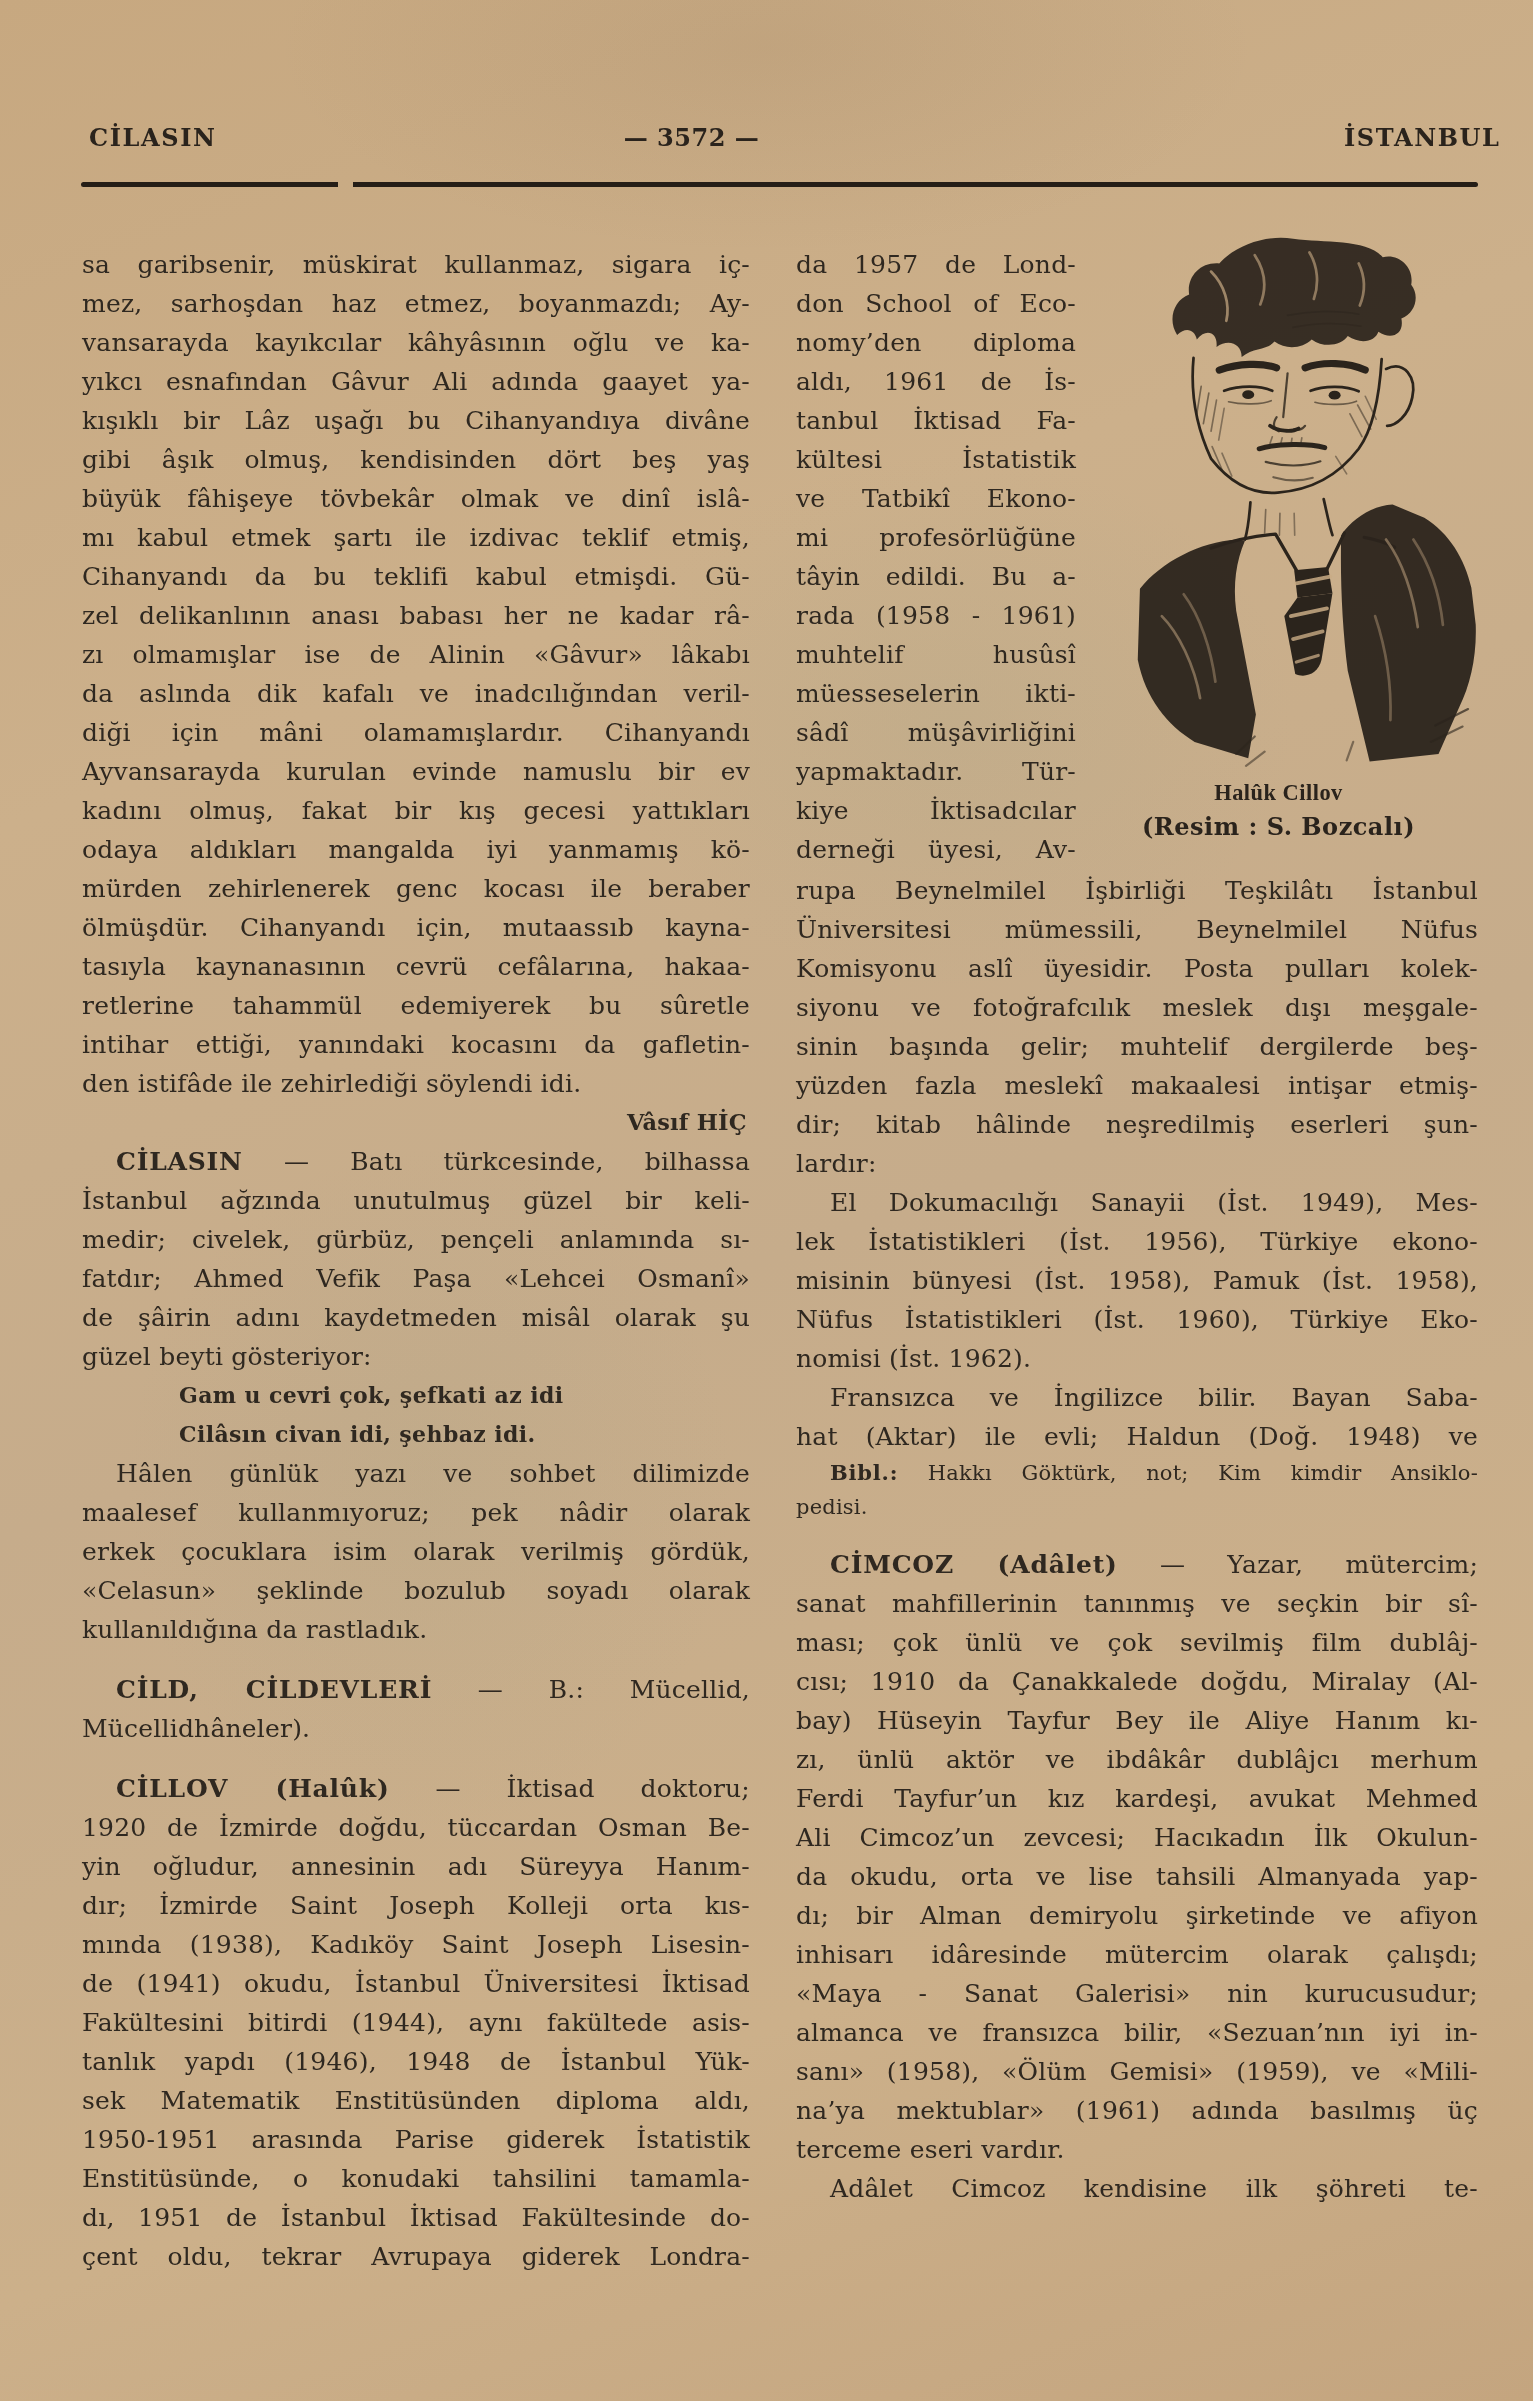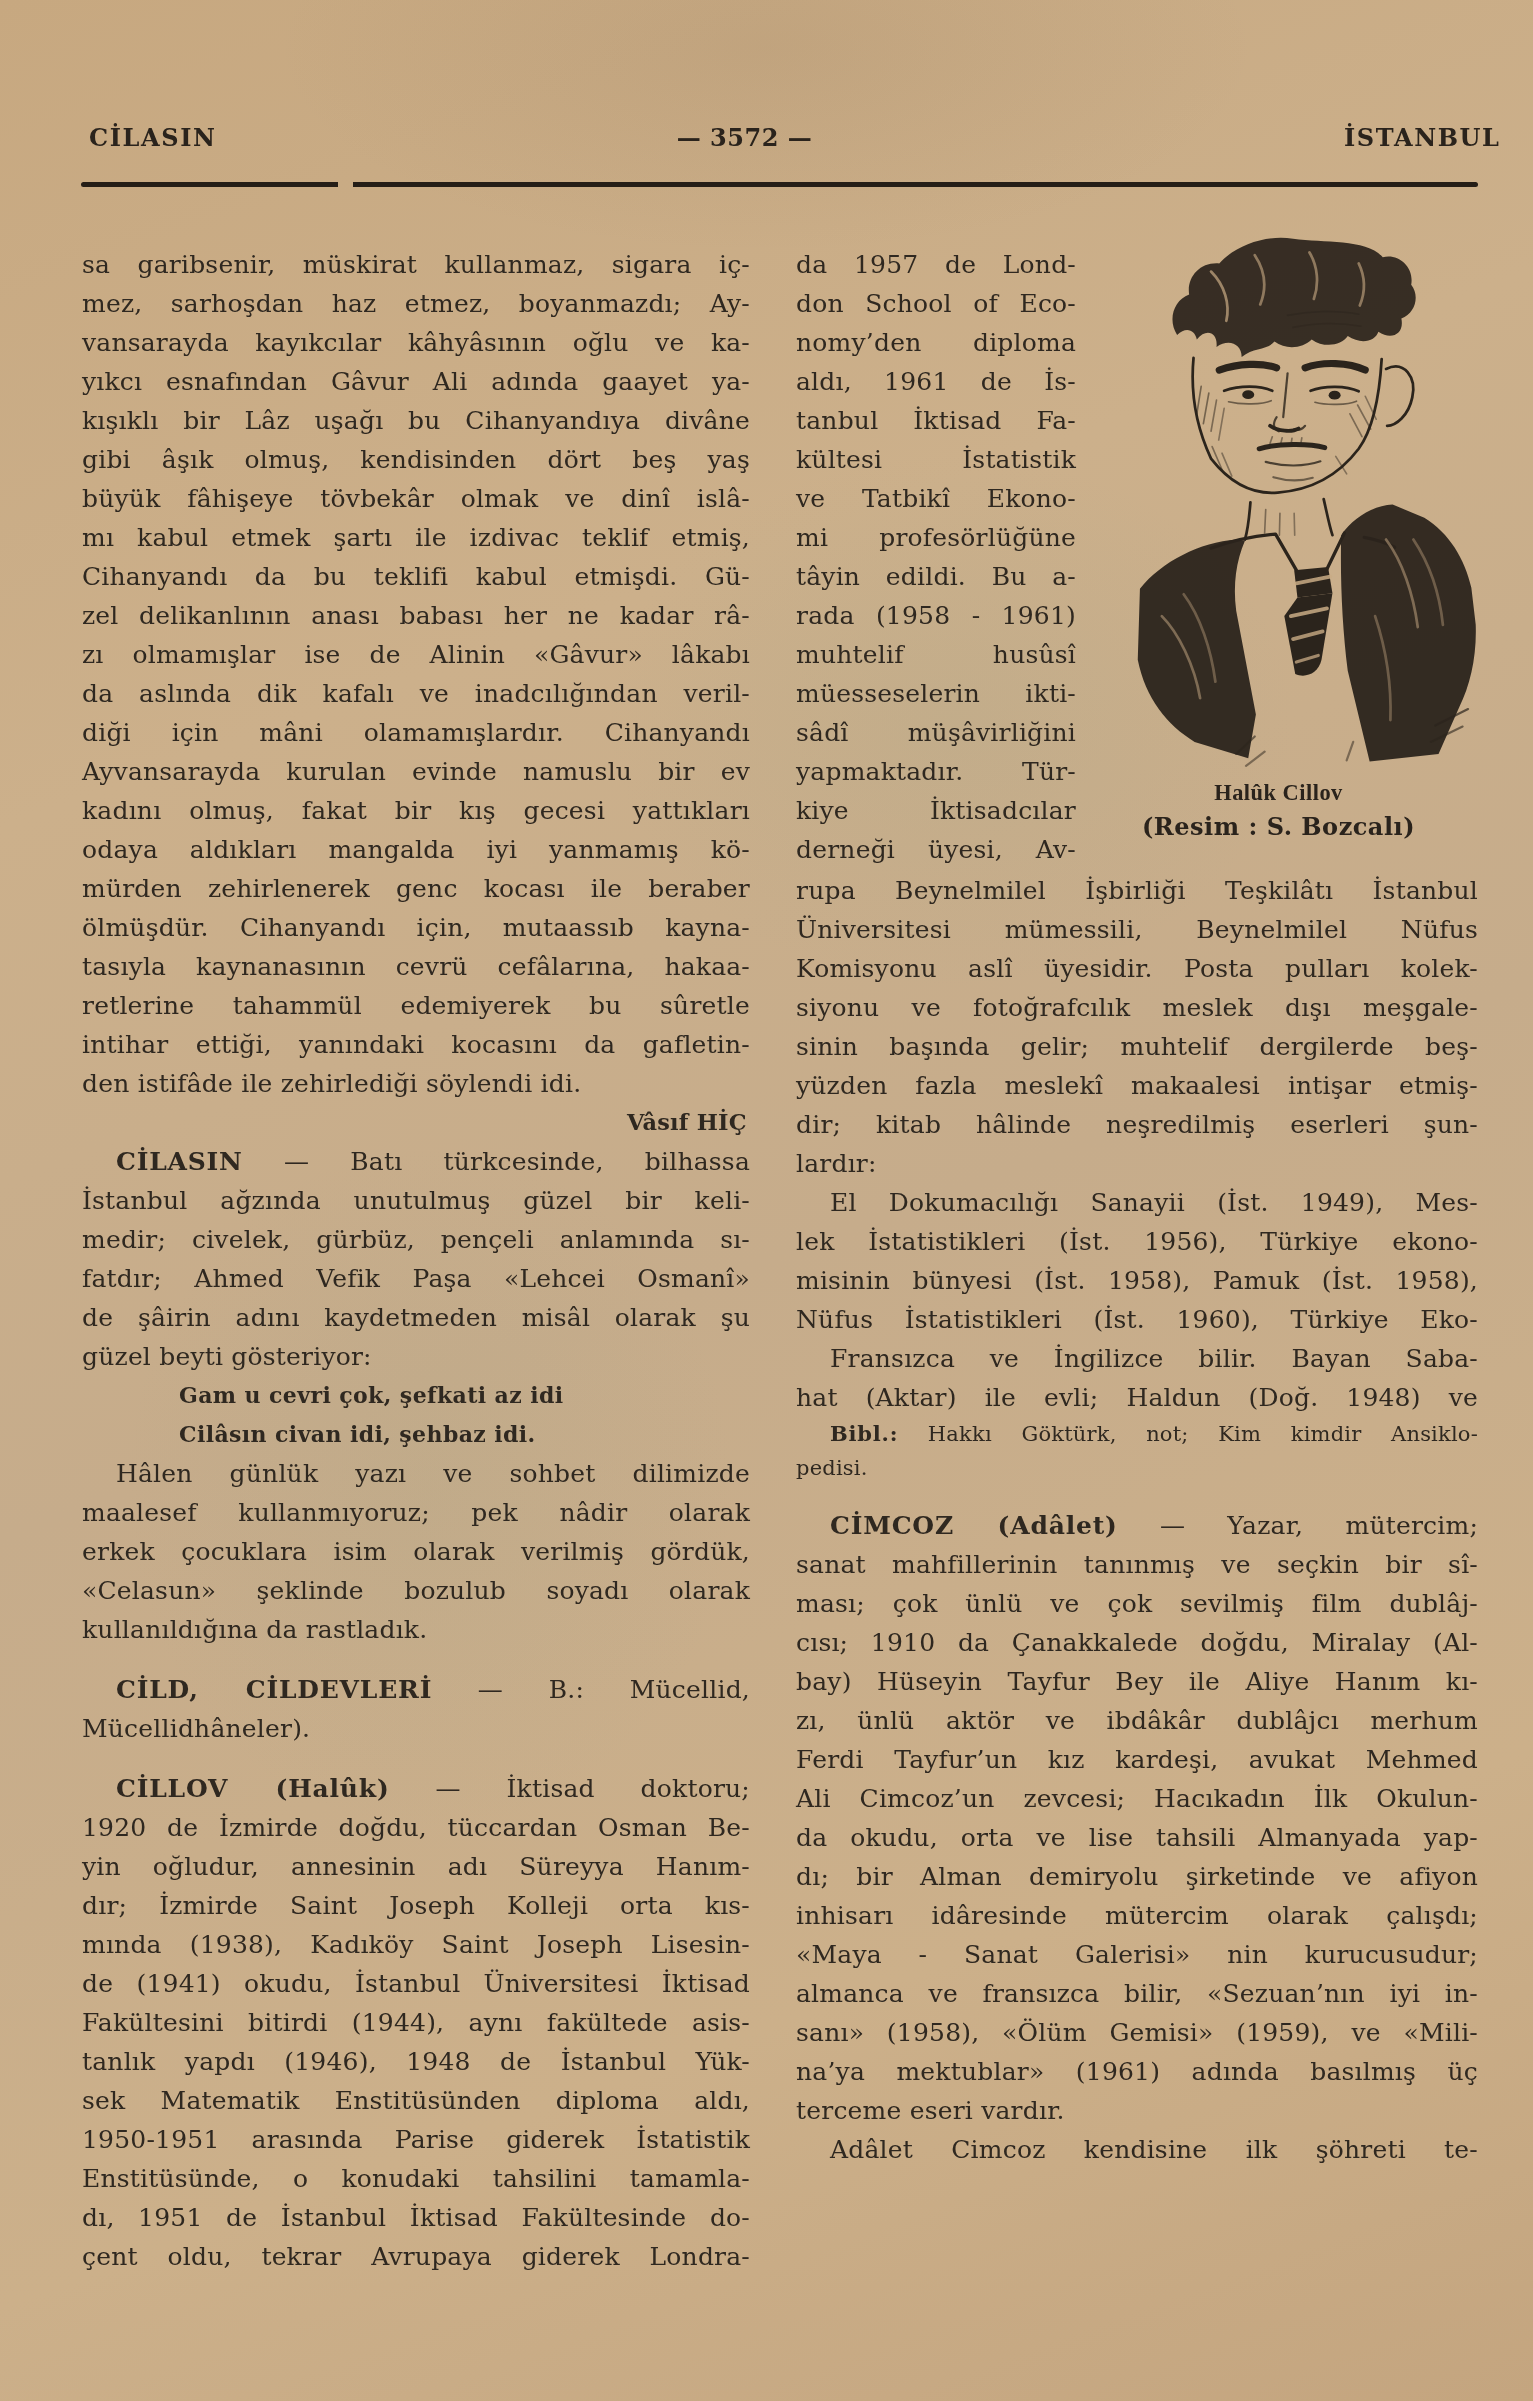--- a/index.html
+++ b/index.html
@@ -10,21 +10,21 @@
     background:
       radial-gradient(493px 383px at 62% 30%, rgba(148,160,132,0.14), rgba(148,160,132,0) 70%),
       radial-gradient(438px 493px at 28% 62%, rgba(150,158,128,0.12), rgba(150,158,128,0) 70%),
       radial-gradient(657px 274px at 50% 2%, rgba(120,95,70,0.10), rgba(120,95,70,0) 75%),
       linear-gradient(160deg,#c7a880 0%,#ccb08b 28%,#c6ac8b 52%,#ccb08a 78%,#c4a57f 100%);
   }
   .page{position:absolute;inset:0;}
   
   .hdr{position:absolute;top:123px;font-size:24px;font-weight:bold;letter-spacing:1.6px;color:#2a231c;}
   .hdr-left{left:89px;}
-  .hdr-center{left:646px;width:197px;text-align:center;letter-spacing:0.5px;}
+  .hdr-center{left:593px;width:197px;text-align:center;letter-spacing:0.5px;}
   .hdr-right{left:1344px;width:137px;text-align:right;}
   .rule{
     position:absolute;left:81px;top:182px;width:1397px;height:5px;border-radius:2.7px;
     background:linear-gradient(90deg,#251e17 0,#251e17 18.4%,rgba(37,30,23,0) 18.4%,rgba(37,30,23,0) 19.5%,#251e17 19.5%,#251e17 100%);
   }
   
   .col{position:absolute;top:245px;}
   .col-left{left:82px;width:668px;}
   .col-right{left:796px;width:682px;}
   .line{
@@ -268,20 +268,21 @@
         <div class="line">yüzden fazla meslekî makaalesi intişar etmiş-</div>
         <div class="line">dir; kitab hâlinde neşredilmiş eserleri şun-</div>
         <div class="line last">lardır:</div>
       </div>
 
     <div>
         <div class="line indent">El Dokumacılığı Sanayii (İst. 1949), Mes-</div>
         <div class="line">lek İstatistikleri (İst. 1956), Türkiye ekono-</div>
         <div class="line">misinin bünyesi (İst. 1958), Pamuk (İst. 1958),</div>
         <div class="line">Nüfus İstatistikleri (İst. 1960), Türkiye Eko-</div>
+        <div class="line last">nomisi (İst. 1962).</div>
       </div>
 
     <div>
         <div class="line indent">Fransızca ve İngilizce bilir. Bayan Saba-</div>
         <div class="line">hat (Aktar) ile evli; Haldun (Doğ. 1948) ve</div>
       </div>
 
     <div>
       <div class="line small-line indent"><span class="bold">Bibl.:</span><span> Hakkı Göktürk, not; Kim kimdir Ansiklo-</span></div>
       <div>

